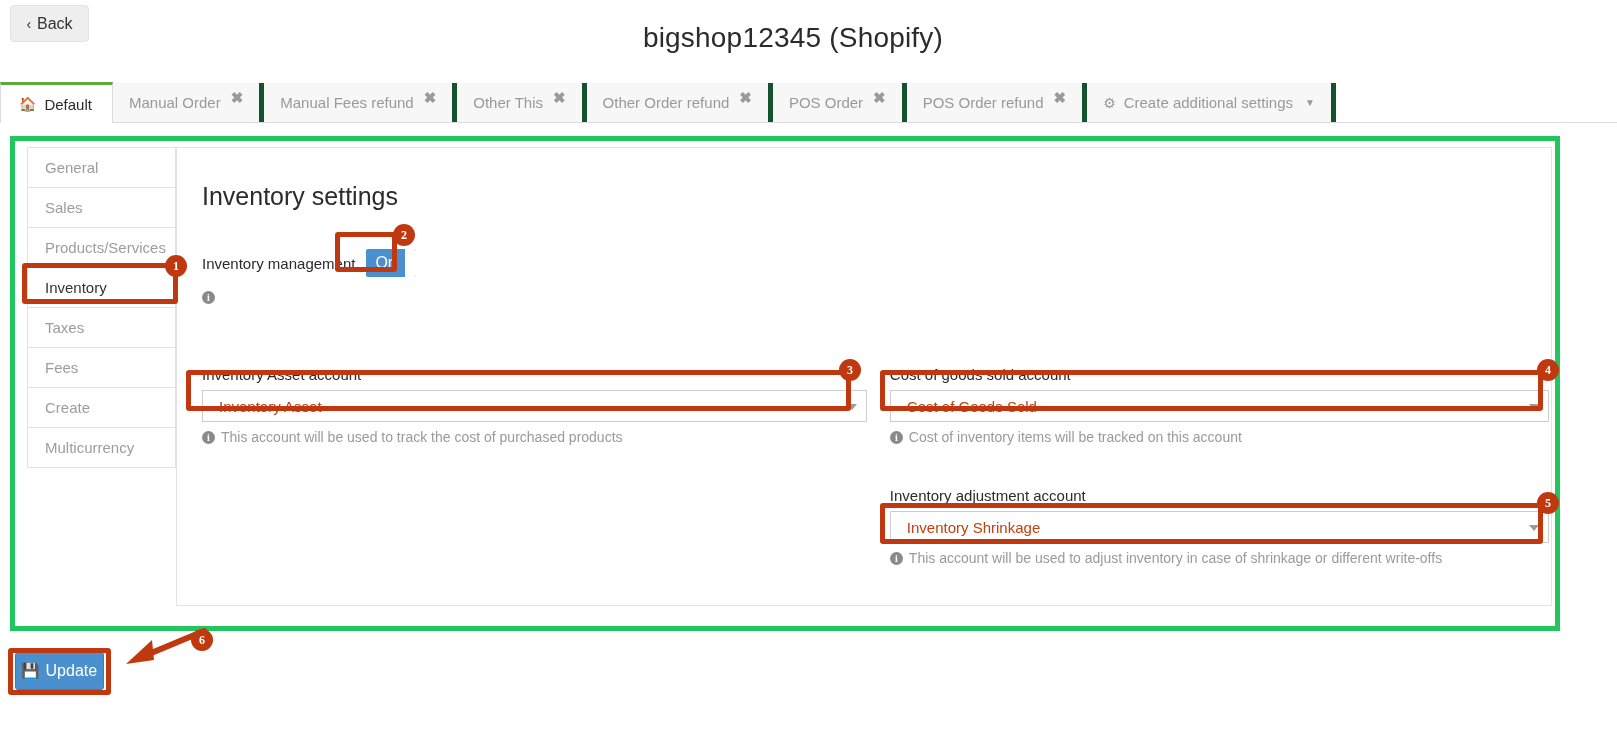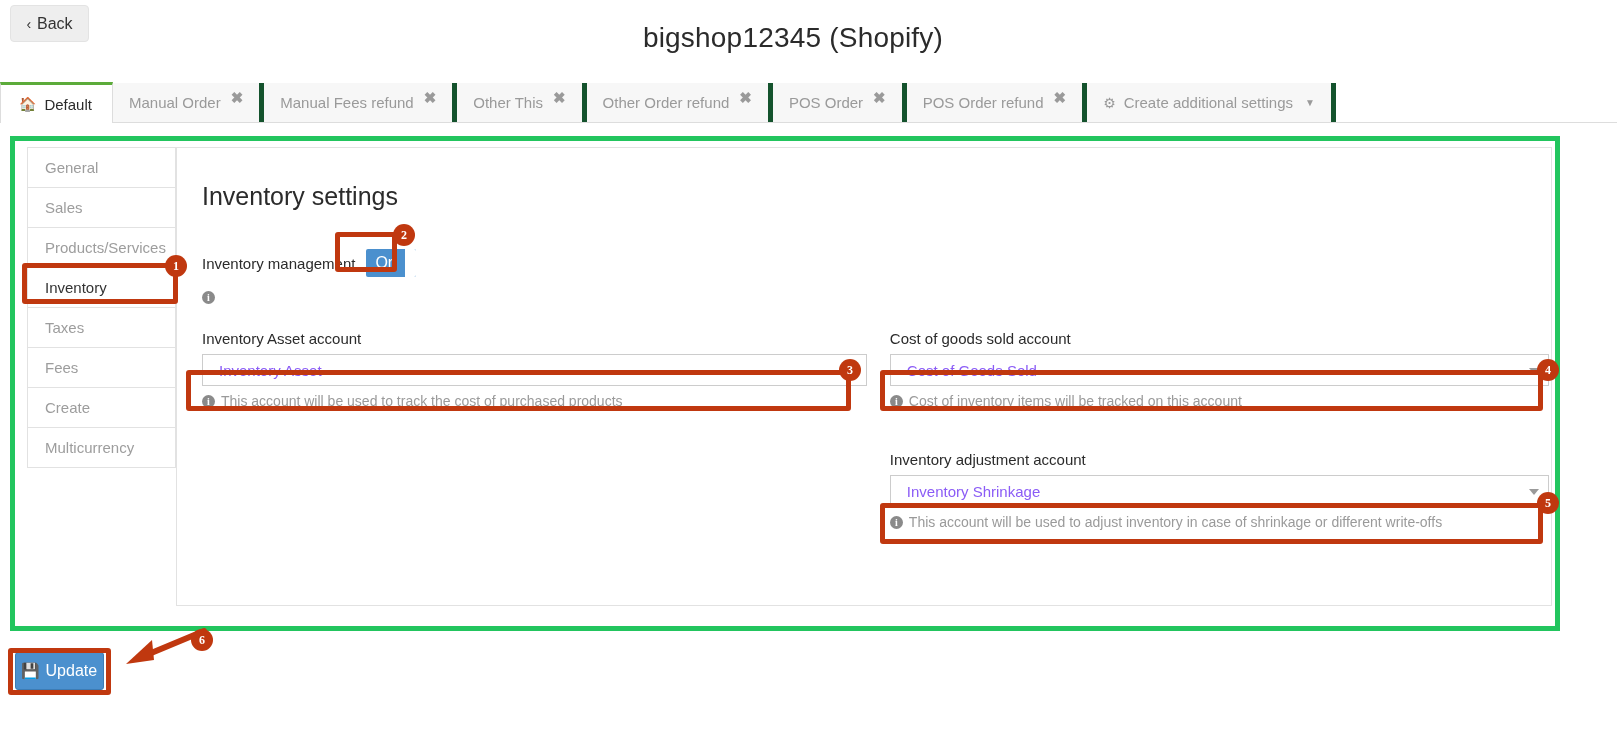--- a/index.html
+++ b/index.html
@@ -144,34 +144,34 @@
     display:inline-block;
     width: 13px; height: 13px; border-radius: 50%;
     background: #8a8a8a; color: #ffffff;
     font-size: 10px; font-weight: 700; font-style: normal;
     line-height: 13px; text-align: center;
     font-family: "Liberation Serif", serif;
     flex: none;
   }
 
   
-  .cols { display: flex; margin-top: 26px; }
+  .cols { display: flex; margin-top: 62px; }
   .col-left { width: 697px; }
   .col-right { width: 670px; }
 
   .field-label { font-size: 15px; color: #2b2b2b; margin-bottom: 7px; }
   .select-box {
     position: relative;
     height: 32px;
     border: 1px solid #cccccc;
     background: #ffffff;
     display: flex; align-items: center;
     padding-left: 16px;
     font-size: 15px;
-    color: #8b5cf6;
+    color: #c2410c;
     cursor: pointer;
   }
   .select-box .caret-dn {
     position: absolute; right: 9px; top: 50%;
     margin-top: -2px;
     width: 0; height: 0;
     border-left: 5px solid transparent;
     border-right: 5px solid transparent;
     border-top: 6px solid #9a9a9a;
   }

